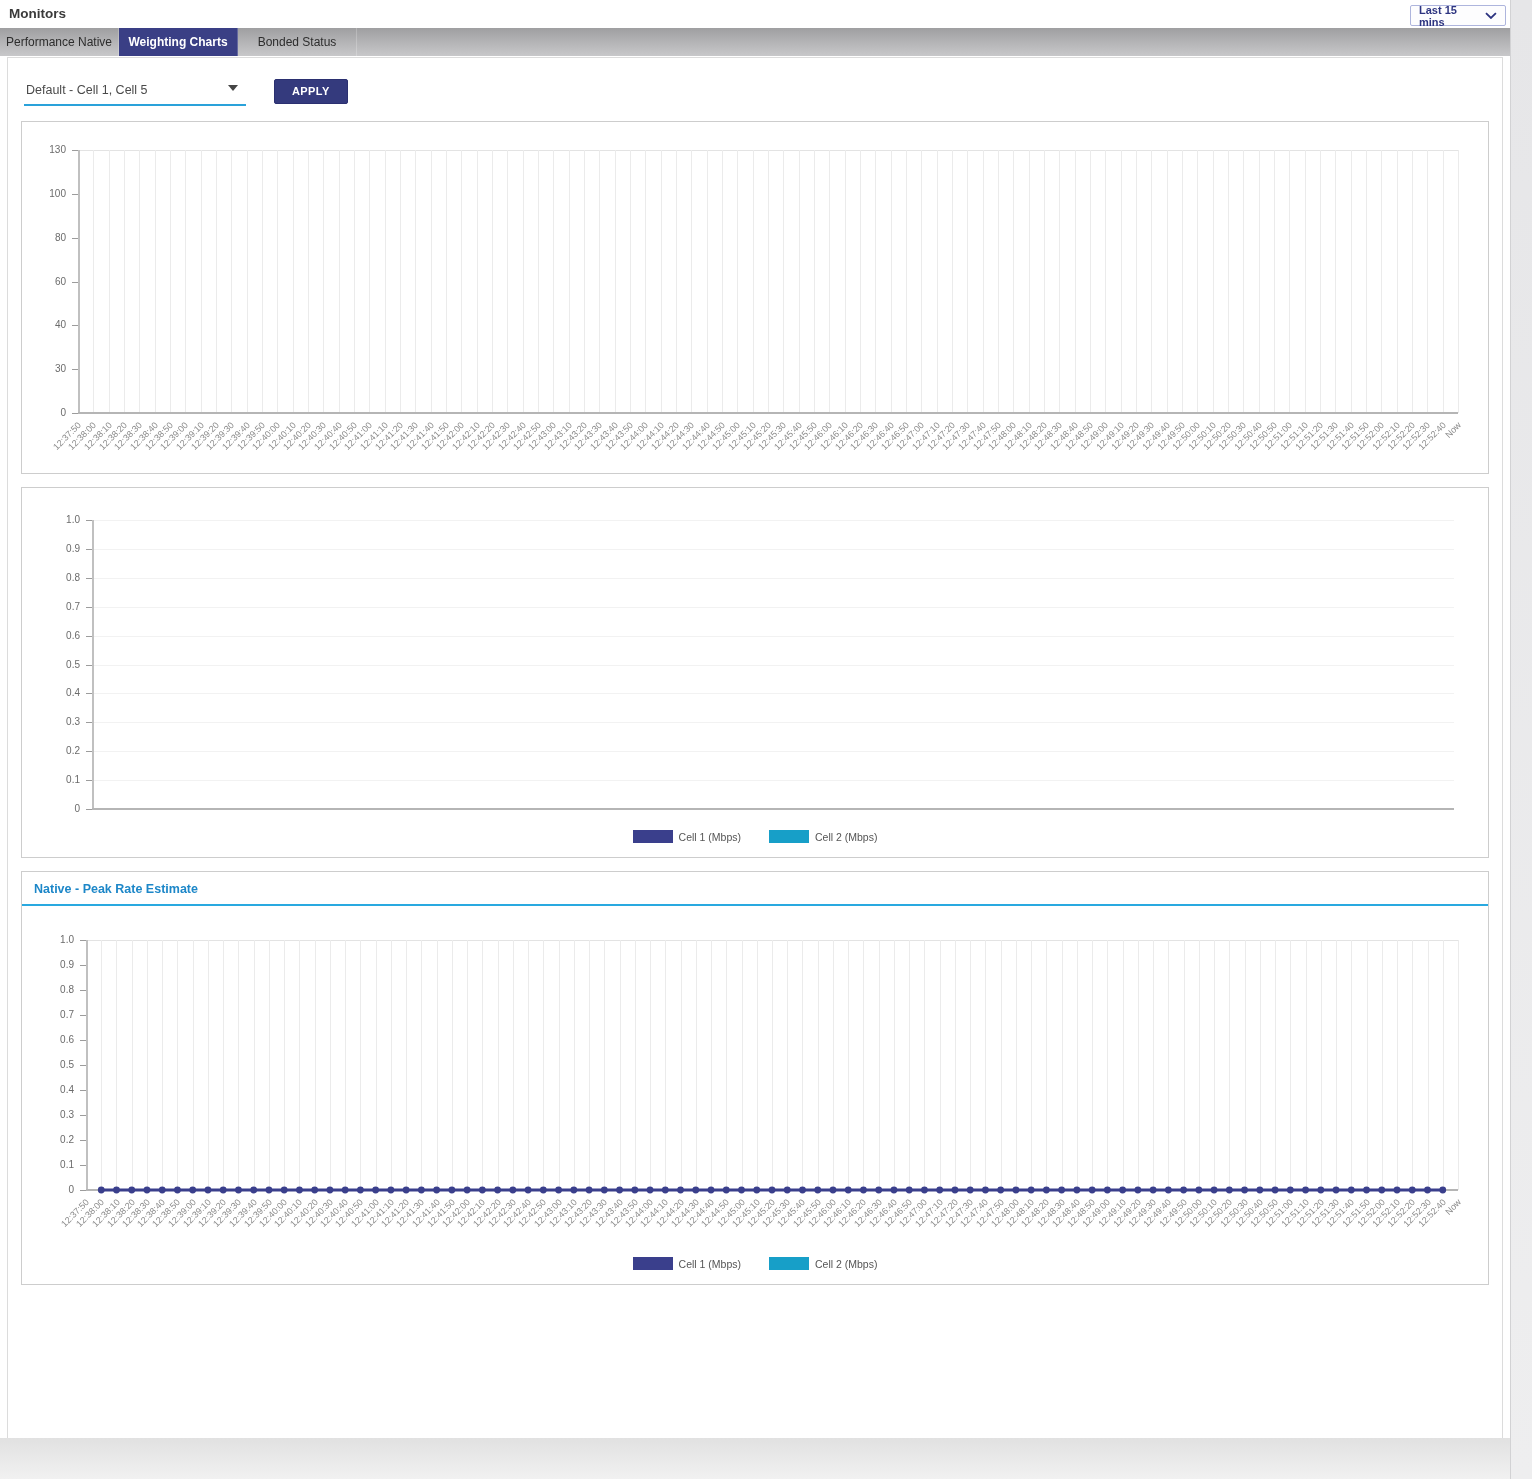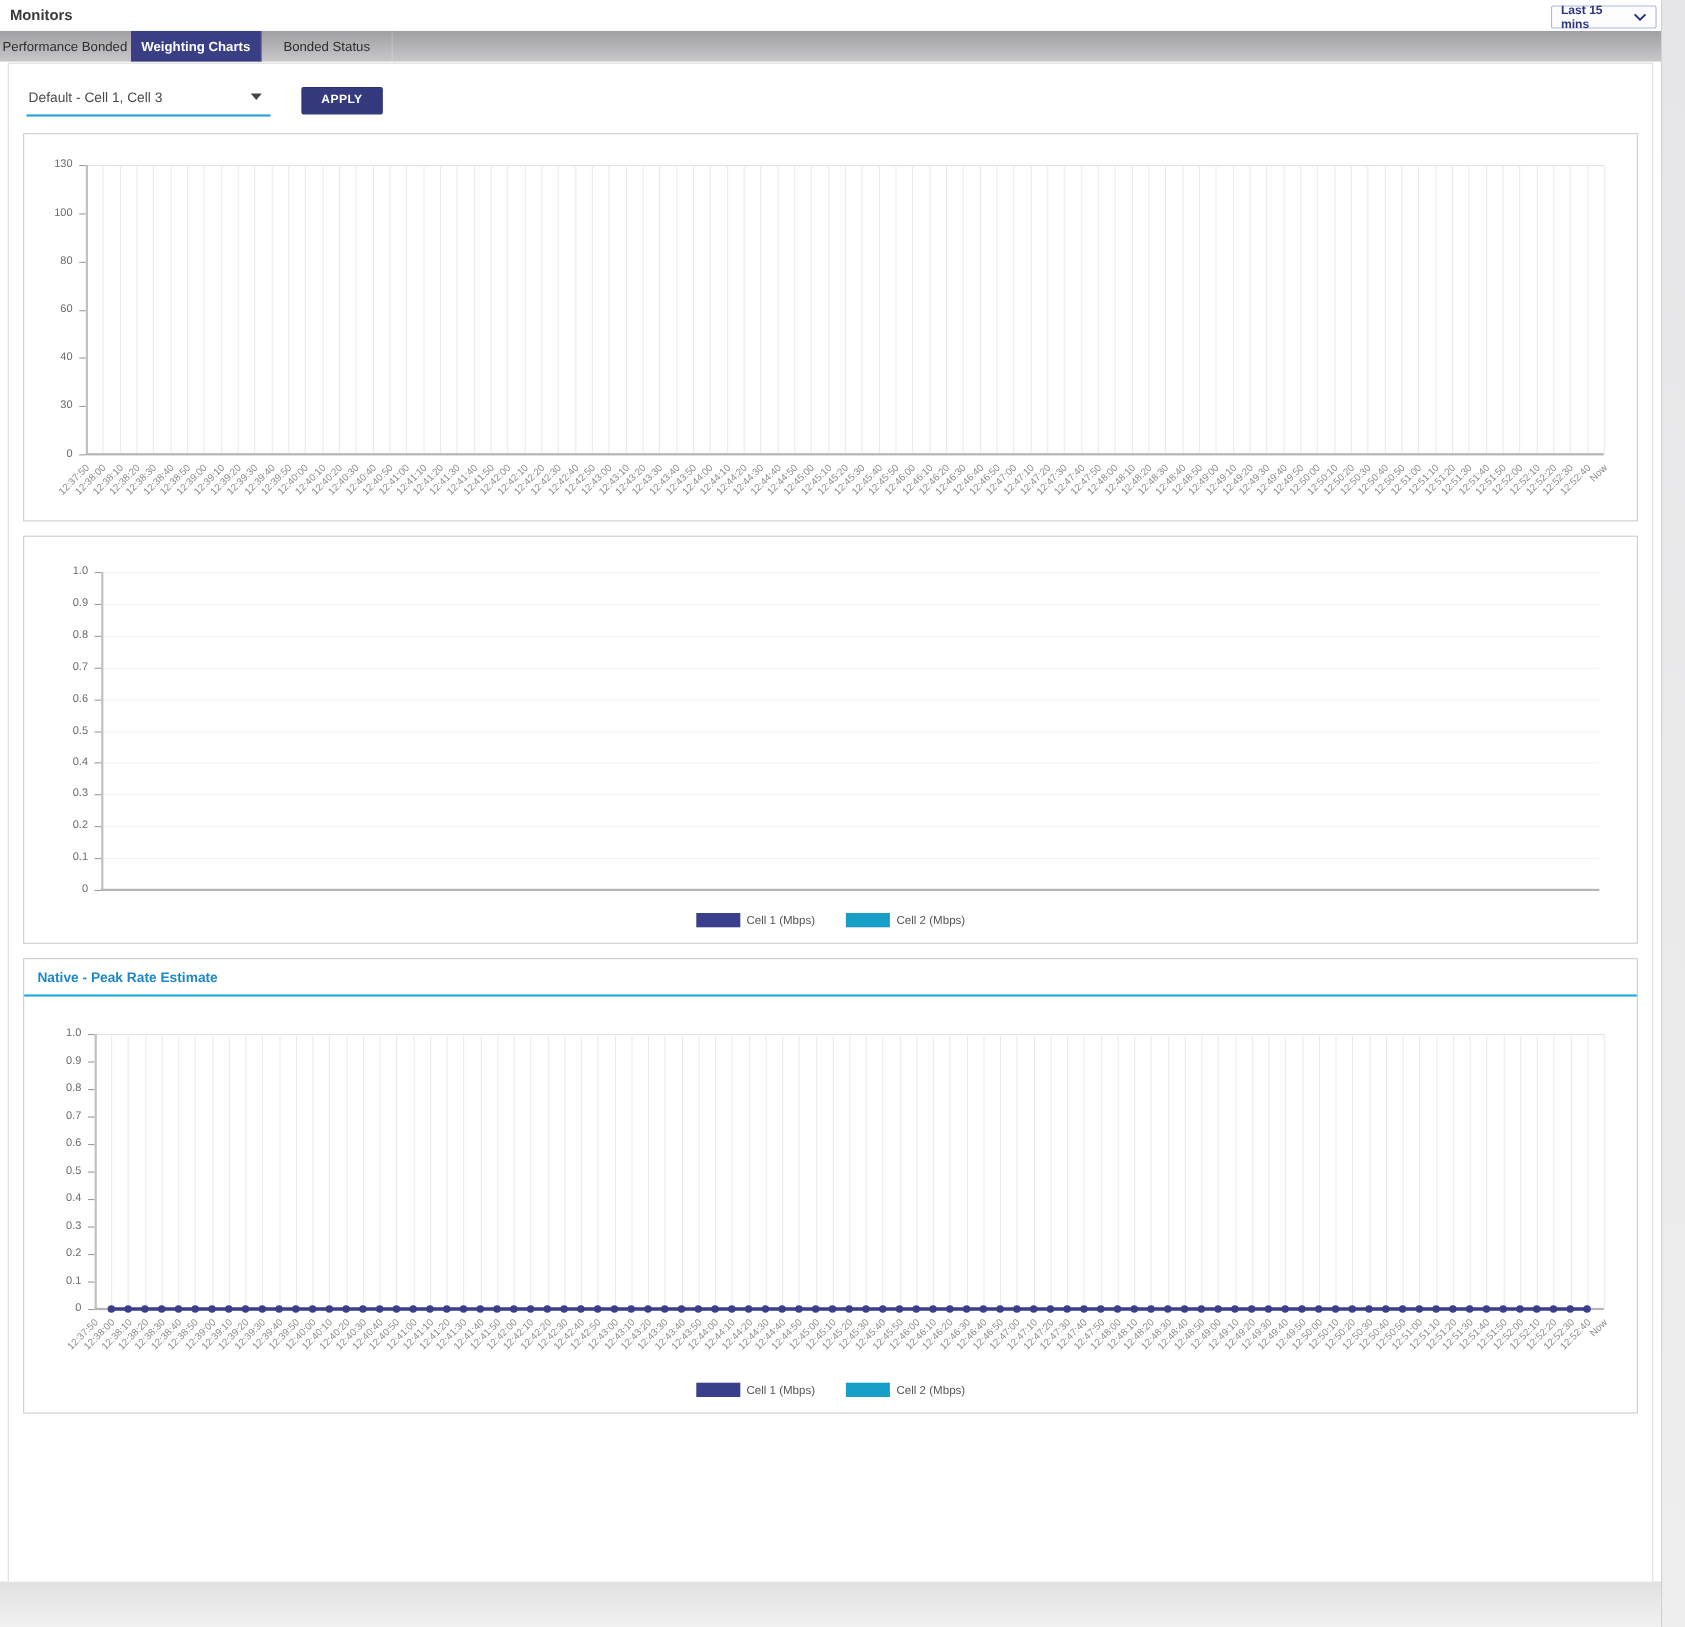--- a/index.html
+++ b/index.html
@@ -71,31 +71,31 @@
     <div class="app-title">Monitors</div>
     <div class="time-range">
       <span>Last 15 mins</span>
       <svg width="12" height="7" viewBox="0 0 12 7">
         <polyline points="1,1 6,6 11,1" fill="none" stroke="#2d3480" stroke-width="1.8"></polyline>
       </svg>
     </div>
   </div>
 
   <div class="tab-bar">
-    <div class="tab">Performance Bonded</div>
+    <div class="tab">Performance Native</div>
     <div class="tab active">Weighting Charts</div>
     <div class="tab">Bonded Status</div>
   </div>
 
   <div class="outer-panel">
 
     <div class="wan-block">
       <div class="wan-row">
         <div class="wan-select">
-          <span class="wan-select-value">Default - Cell 1, Cell 3</span>
+          <span class="wan-select-value">Default - Cell 1, Cell 5</span>
           <span class="select-arrow"></span>
         </div>
         <button class="apply-btn">APPLY</button>
       </div>
     </div>
 
     <div class="chart-card">
       <div class="chart-body" style="height: 351px;">
           <div class="ytick-dash" style="left: 50px; top: 291px; width: 6px;"></div>
           <div class="ytick-label" style="left: 0px; top: 285px; width: 44px;">0</div>

